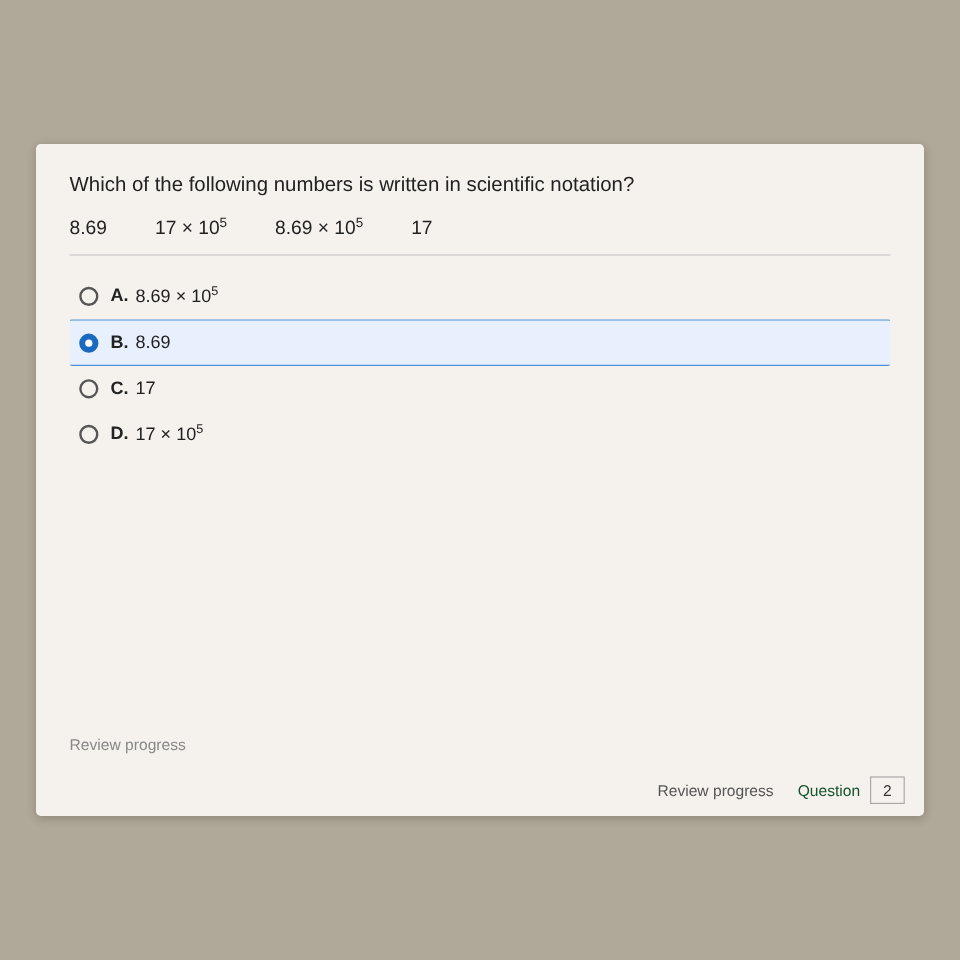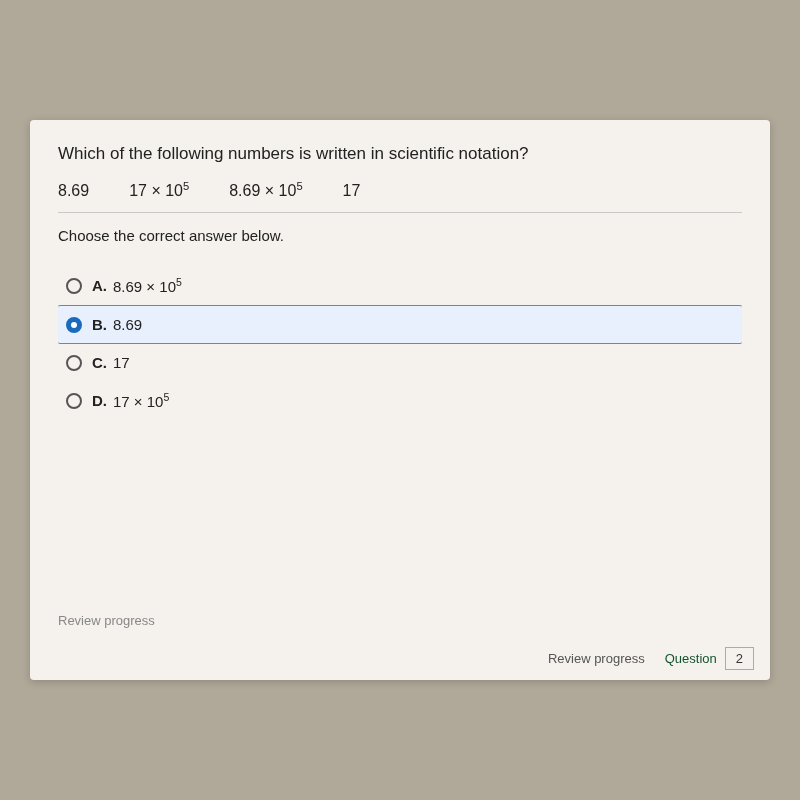--- a/index.html
+++ b/index.html
@@ -165,21 +165,20 @@
 
   <div class="question-text">Which of the following numbers is written in scientific notation?</div>
 
   <div class="given-numbers">
     <span>8.69</span>
     <span>17 × 10<sup>5</sup></span>
     <span>8.69 × 10<sup>5</sup></span>
     <span>17</span>
   </div>
 
-  <div class="instruction">Choose the correct answer below.</div>
 
   <div class="options">
 
     <div class="option-row">
       <span class="radio"></span>
       <span class="option-letter">A.</span>
       <span>8.69 × 10<sup>5</sup></span>
     </div>
 
     <div class="option-row selected">

